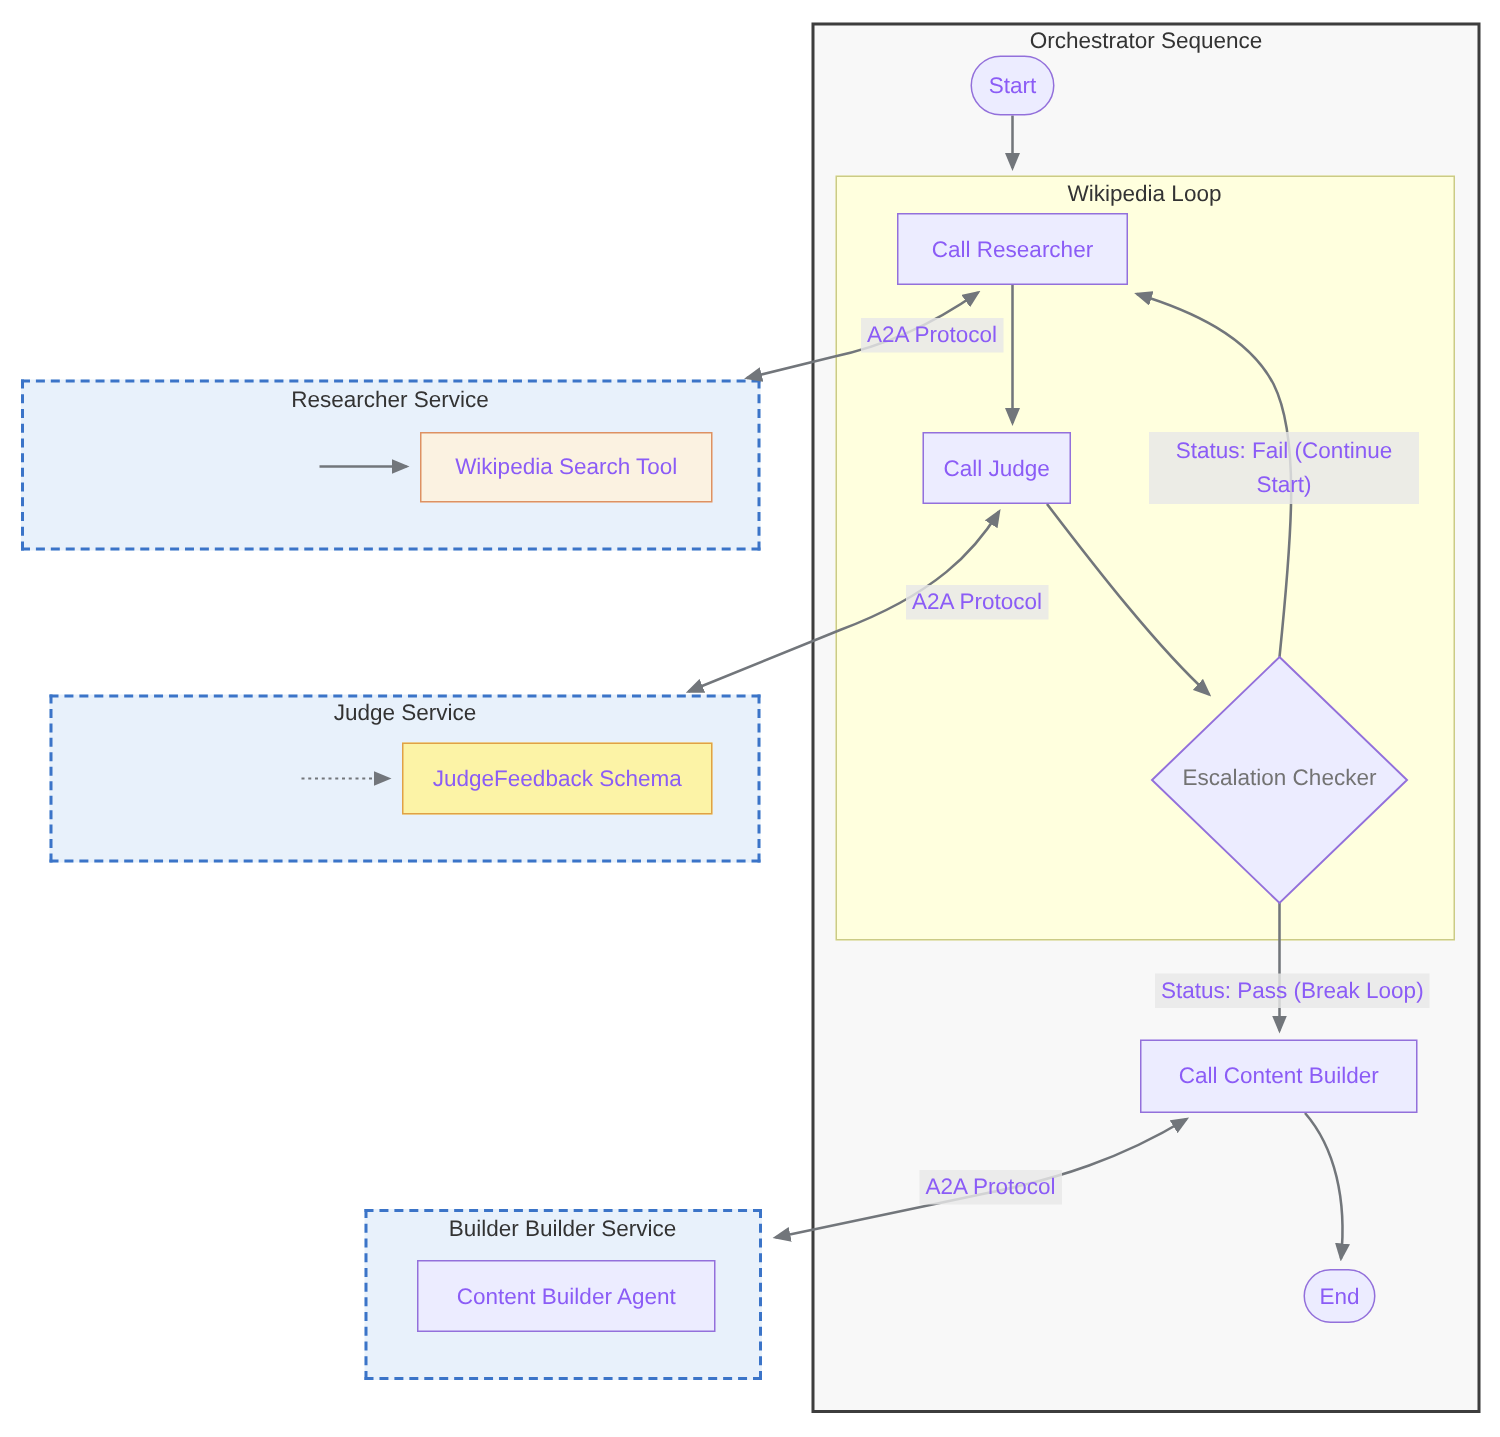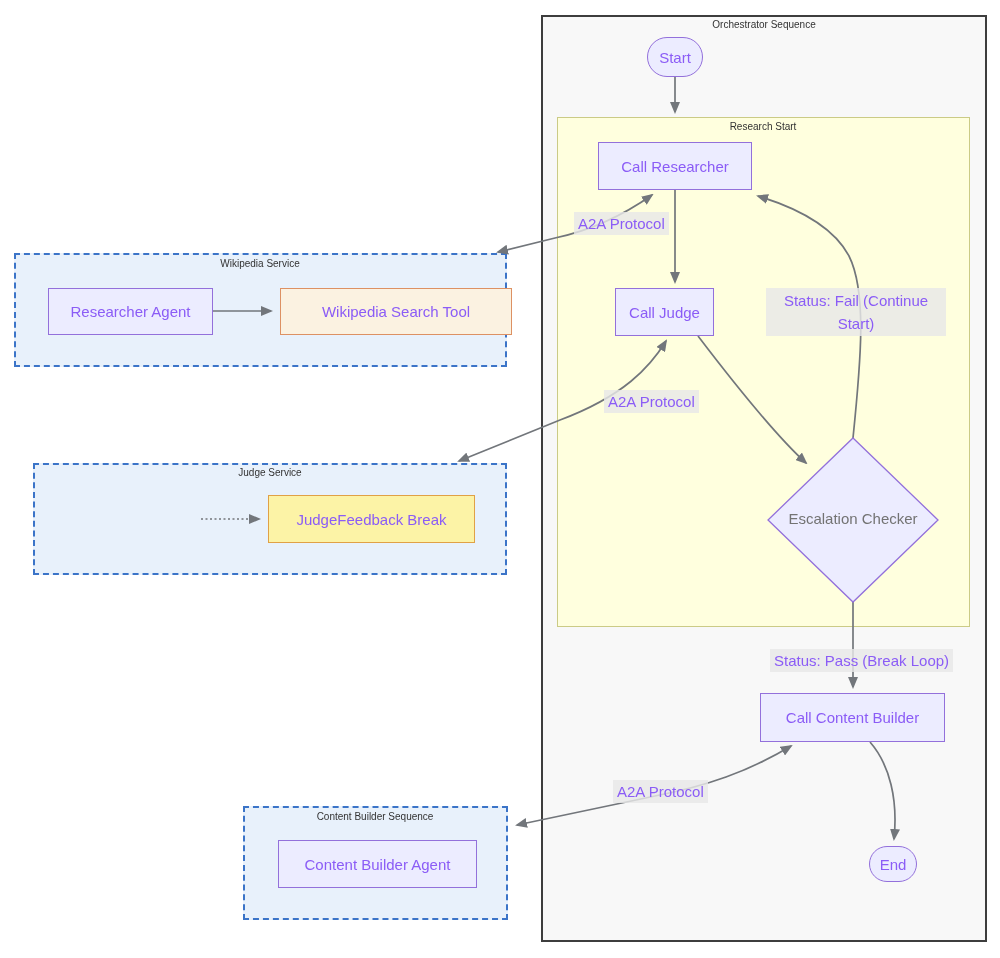--- a/index.html
+++ b/index.html
@@ -4,21 +4,21 @@
 <style>
   html,body{margin:0;padding:0;background:#ffffff;}
   #canvas{
     position:relative;width:1000px;height:958px;background:#ffffff;
     font-family:"Liberation Sans","DejaVu Sans",sans-serif;
     color:#333333;font-size:15px;overflow:hidden;
   }
   .cluster{position:absolute;box-sizing:border-box;}
   .cluster-title{
     position:absolute;transform:translateX(-50%);white-space:nowrap;
-    color:#333333;font-size:10px;
+    color:#333333;font-size:15px;
   }
   .node{
     position:absolute;box-sizing:border-box;display:flex;
     align-items:center;justify-content:center;text-align:center;
     background:#ececff;border:1px solid #9370db;color:#8b5cf6;
   }
   .node.stadium{border-radius:20px;}
   .node.tool{background:#fbf2e1;border-color:#dd9163;}
   .node.schema{background:#fcf3a6;border-color:#e0a146;}
   .edge-label{
@@ -74,35 +74,34 @@
 
       <path d="M213,311 L271,311" marker-end="url(#ah-end)"></path>
 
       <path d="M201,519 L259,519" stroke-width="1.4" stroke-dasharray="2 2.5" marker-end="url(#ah-end)"></path>
 
       <polygon points="853,438 938,520 853,602 768,520" fill="#ececff" stroke="#9370db" stroke-width="1.3"></polygon>
     </g>
   </svg>
 
   <div class="cluster-title" style="left:764px;top:19px;">Orchestrator Sequence</div>
-  <div class="cluster-title" style="left:763px;top:121px;">Research Start</div>
-  <div class="cluster-title" style="left:260px;top:258px;">Wikipedia Service</div>
+  <div class="cluster-title" style="left:763px;top:121px;">Wikipedia Loop</div>
+  <div class="cluster-title" style="left:260px;top:258px;">Researcher Service</div>
   <div class="cluster-title" style="left:270px;top:467px;">Judge Service</div>
-  <div class="cluster-title" style="left:375px;top:811px;">Content Builder Sequence</div>
+  <div class="cluster-title" style="left:375px;top:811px;">Builder Builder Service</div>
 
   <div class="node stadium" style="left:647px;top:37px;width:56px;height:40px;">Start</div>
   <div class="node" style="left:598px;top:142px;width:154px;height:48px;">Call Researcher</div>
   <div class="node" style="left:615px;top:288px;width:99px;height:48px;">Call Judge</div>
   <div class="diamond-label" style="left:853px;top:510px;">Escalation Checker</div>
   <div class="node" style="left:760px;top:693px;width:185px;height:49px;">Call Content Builder</div>
   <div class="node stadium" style="left:869px;top:846px;width:48px;height:36px;border-radius:18px;">End</div>
 
-  <div class="node" style="left:48px;top:288px;width:165px;height:47px;">Researcher Agent</div>
-  <div class="node tool" style="left:280px;top:288px;width:232px;height:47px;">Wikipedia Search Tool</div>
-  <div class="node schema" style="left:268px;top:495px;width:207px;height:48px;">JudgeFeedback Break</div>
+  <div class="node tool" style="left:280px;top:288px;width:195px;height:47px;">Wikipedia Search Tool</div>
+  <div class="node schema" style="left:268px;top:495px;width:207px;height:48px;">JudgeFeedback Schema</div>
   <div class="node" style="left:278px;top:840px;width:199px;height:48px;">Content Builder Agent</div>
 
   <div class="edge-label" style="left:574px;top:212px;">A2A Protocol</div>
   <div class="edge-label" style="left:604px;top:390px;">A2A Protocol</div>
   <div class="edge-label" style="left:613px;top:780px;">A2A Protocol</div>
   <div class="edge-label wrap" style="left:766px;top:288px;width:172px;">Status: Fail (Continue Start)</div>
   <div class="edge-label" style="left:770px;top:649px;">Status: Pass (Break Loop)</div>
 
 </div>
 

